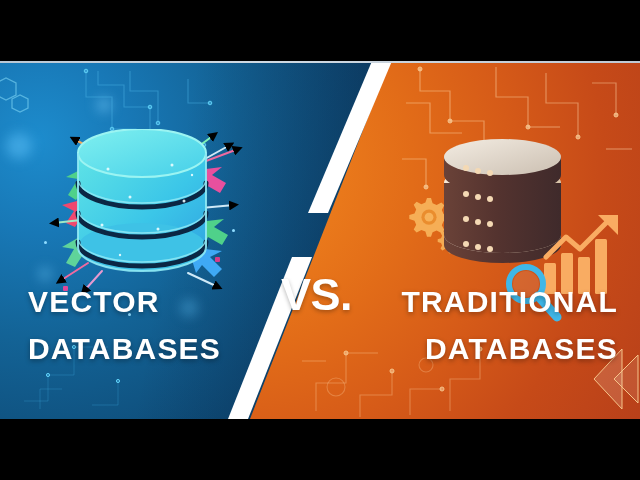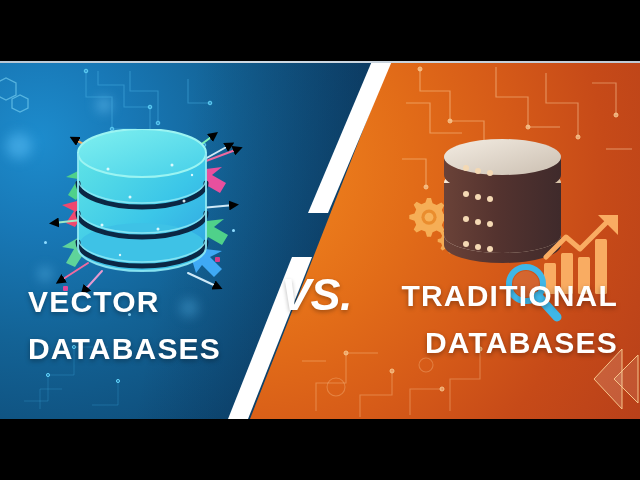--- a/index.html
+++ b/index.html
@@ -119,21 +119,20 @@
   #vs {
     position: absolute;
     left: 281px;
     top: 207px;
     width: 96px;
     height: 54px;
     color: #ffffff;
     font-size: 45px;
     line-height: 54px;
     font-weight: 700;
-    font-style: italic;
     letter-spacing: -0.5px;
     text-align: left;
     z-index: 35;
     text-shadow: 0 2px 4px rgba(0,0,0,.28);
     font-family: "Liberation Sans", sans-serif;
   }
 
   
   .headline {
     position: absolute;
@@ -141,21 +140,21 @@
     font-weight: 700;
     font-size: 30px;
     line-height: 47px;
     letter-spacing: 1.2px;
     z-index: 30;
     text-shadow: 0 2px 5px rgba(0,0,0,.35);
     font-family: "Liberation Sans", sans-serif;
     white-space: pre-line;
   }
   #left-headline  { left: 28px; top: 217px; text-align: left; }
-  #right-headline { right: 22px; top: 211px; text-align: right; }
+  #right-headline { right: 22px; top: 217px; text-align: right; }
 
   
   .db-wrap { position: absolute; z-index: 18; }
   #db-left  { left: 72px; top: 68px;  width: 140px; height: 145px; }
   #db-right { left: 440px; top: 62px; width: 125px; height: 150px; }
 
   .arrows { position: absolute; left: 38px; top: 62px; width: 210px; height: 170px; z-index: 17; }
   .chart  { position: absolute; left: 542px; top: 150px; width: 84px; height: 85px; z-index: 19; }
   .gears  { position: absolute; left: 405px; top: 133px; width: 60px; height: 62px; z-index: 17; }
   .loupe  { position: absolute; left: 502px; top: 200px; width: 62px; height: 62px; z-index: 22; }

